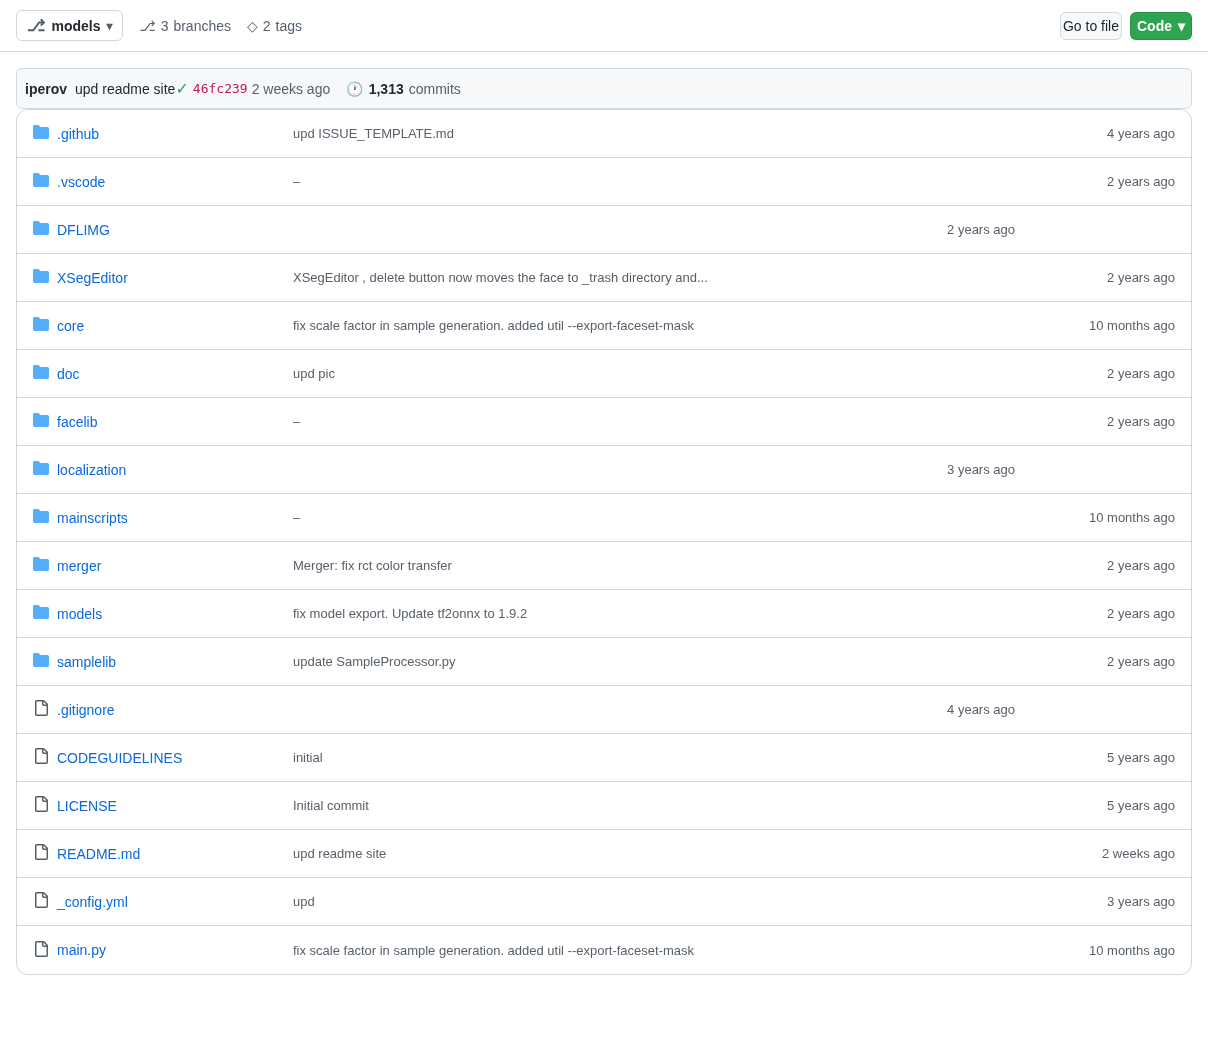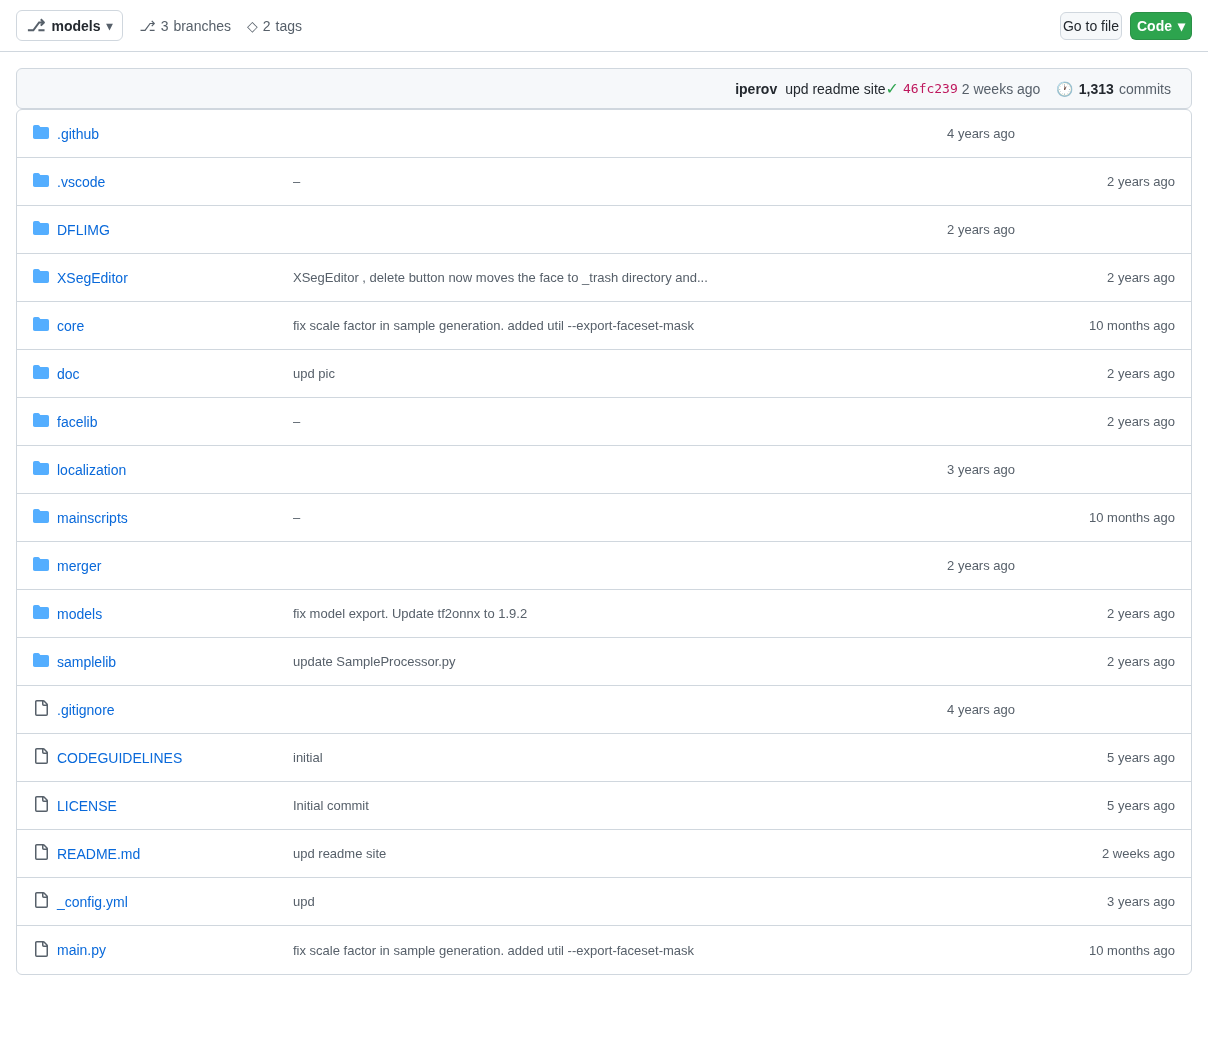--- a/index.html
+++ b/index.html
@@ -76,22 +76,22 @@
       font-size: 14px;
       cursor: pointer;
       font-weight: 600;
       color: #fff;
     }
 
     
     .commit-bar {
       display: flex;
       align-items: center;
-      justify-content: flex-end;
-      padding: 10px 20px;
+      justify-content: flex-start;
+      padding: 10px 8px;
       background: #f6f8fa;
       border: 1px solid #d0d7de;
       border-radius: 6px;
       margin: 16px 16px 0 16px;
     }
     .commit-left {
       display: flex;
       align-items: center;
       gap: 8px;
     }
@@ -128,21 +128,21 @@
       color: #57606a;
       cursor: pointer;
     }
     .history-icon { font-size: 14px; }
     .commits-num { font-weight: 600; color: #24292f; }
 
     
     .file-table {
       margin: 0 16px 16px 16px;
       border: 1px solid #d0d7de;
-      border-radius: 6px;
+      border-radius: 12px;
       overflow: hidden;
     }
     .file-row {
       display: grid;
       grid-template-columns: 260px 1fr 160px;
       align-items: center;
       padding: 8px 16px;
       border-bottom: 1px solid #d0d7de;
       min-height: 48px;
     }
@@ -219,20 +219,21 @@
 </div>
 
 <div class="file-table" id="file-table">
 <div class="file-row">
       <div class="file-name-cell">
         <span><svg xmlns="http://www.w3.org/2000/svg" viewBox="0 0 16 16" width="16" height="16" fill="#54aeff">
             <path d="M1.75 1A1.75 1.75 0 0 0 0 2.75v10.5C0 14.216.784 15 1.75 15h12.5A1.75 1.75 0 0 0 16 13.25v-8.5A1.75 1.75 0 0 0 14.25 3H7.5a.25.25 0 0 1-.2-.1l-.9-1.2C6.07 1.26 5.55 1 5 1H1.75Z"></path>
           </svg></span>
         <span class="file-name">.github</span>
       </div>
+      <div class="file-commit">upd ISSUE_TEMPLATE.md</div>
       <div class="file-time">4 years ago</div>
     </div>
     <div class="file-row">
       <div class="file-name-cell">
         <span><svg xmlns="http://www.w3.org/2000/svg" viewBox="0 0 16 16" width="16" height="16" fill="#54aeff">
             <path d="M1.75 1A1.75 1.75 0 0 0 0 2.75v10.5C0 14.216.784 15 1.75 15h12.5A1.75 1.75 0 0 0 16 13.25v-8.5A1.75 1.75 0 0 0 14.25 3H7.5a.25.25 0 0 1-.2-.1l-.9-1.2C6.07 1.26 5.55 1 5 1H1.75Z"></path>
           </svg></span>
         <span class="file-name">.vscode</span>
       </div>
       <div class="file-commit">–</div>
@@ -306,20 +307,21 @@
       <div class="file-commit">–</div>
       <div class="file-time">10 months ago</div>
     </div>
     <div class="file-row">
       <div class="file-name-cell">
         <span><svg xmlns="http://www.w3.org/2000/svg" viewBox="0 0 16 16" width="16" height="16" fill="#54aeff">
             <path d="M1.75 1A1.75 1.75 0 0 0 0 2.75v10.5C0 14.216.784 15 1.75 15h12.5A1.75 1.75 0 0 0 16 13.25v-8.5A1.75 1.75 0 0 0 14.25 3H7.5a.25.25 0 0 1-.2-.1l-.9-1.2C6.07 1.26 5.55 1 5 1H1.75Z"></path>
           </svg></span>
         <span class="file-name">merger</span>
       </div>
+      <div class="file-commit">Merger: fix rct color transfer</div>
       <div class="file-time">2 years ago</div>
     </div>
     <div class="file-row">
       <div class="file-name-cell">
         <span><svg xmlns="http://www.w3.org/2000/svg" viewBox="0 0 16 16" width="16" height="16" fill="#54aeff">
             <path d="M1.75 1A1.75 1.75 0 0 0 0 2.75v10.5C0 14.216.784 15 1.75 15h12.5A1.75 1.75 0 0 0 16 13.25v-8.5A1.75 1.75 0 0 0 14.25 3H7.5a.25.25 0 0 1-.2-.1l-.9-1.2C6.07 1.26 5.55 1 5 1H1.75Z"></path>
           </svg></span>
         <span class="file-name">models</span>
       </div>
       <div class="file-commit">fix model export. Update tf2onnx to 1.9.2</div>

